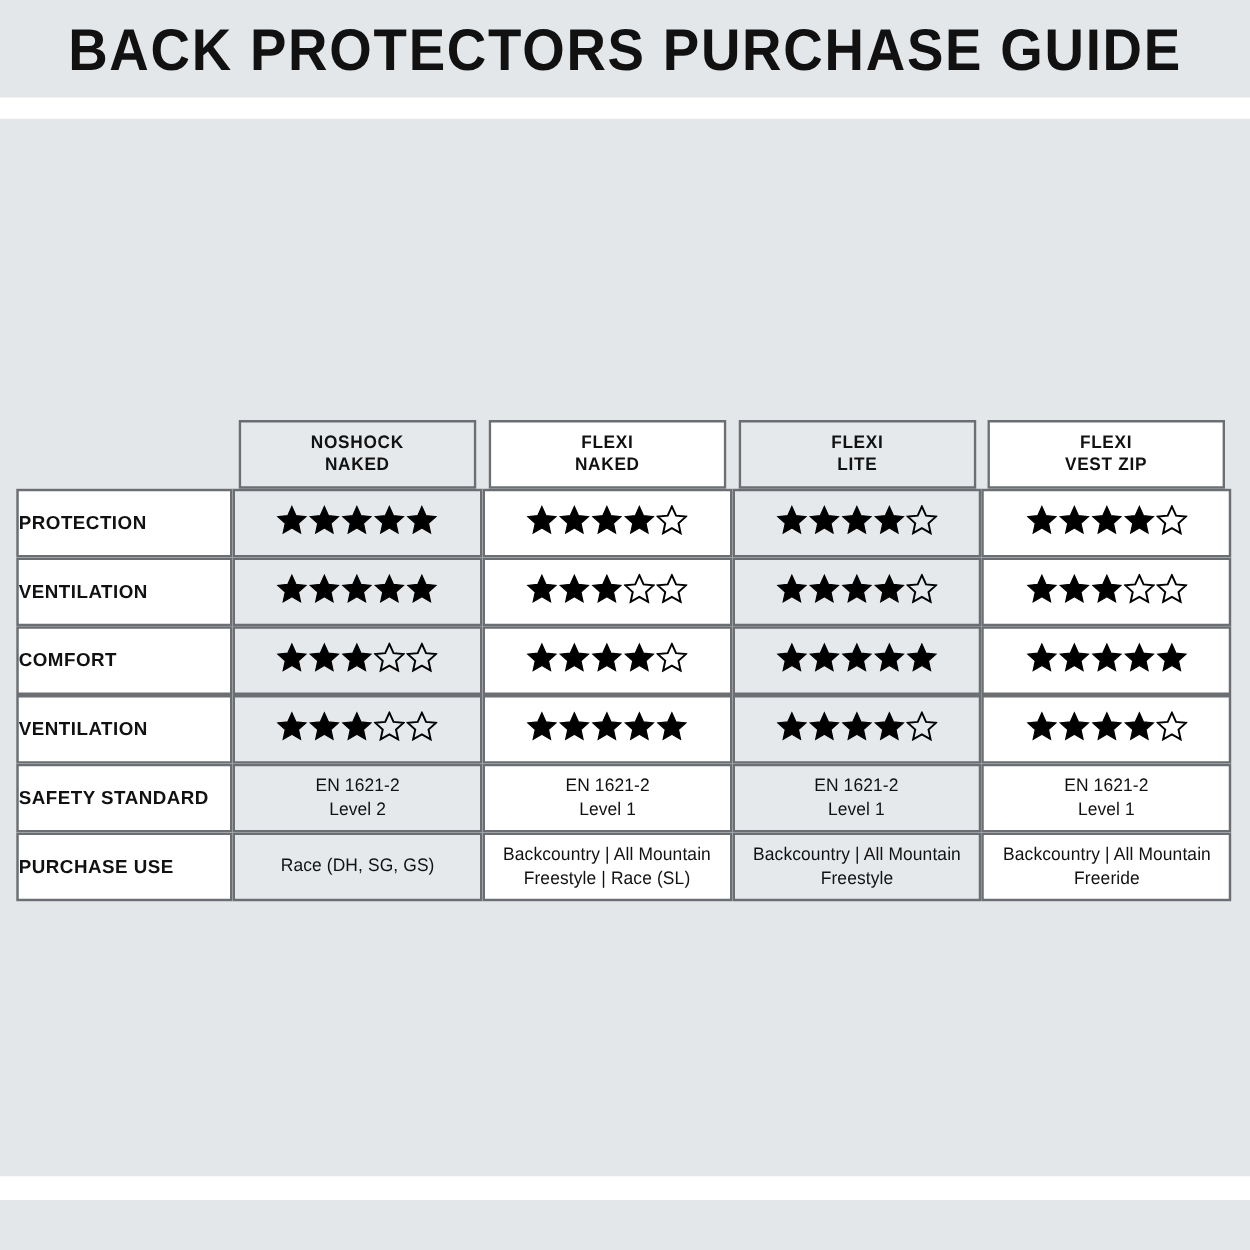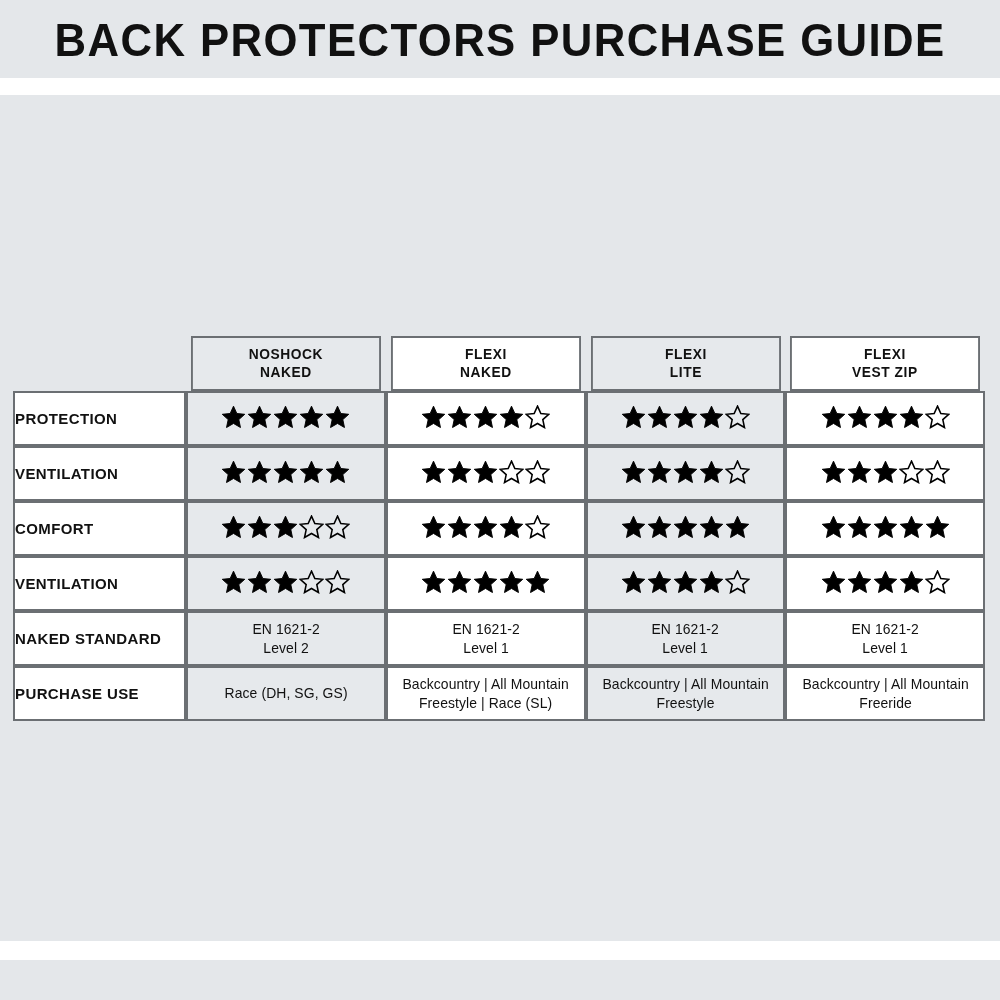--- a/index.html
+++ b/index.html
@@ -626,21 +626,21 @@
                 </svg>
               </span>
               <span style="line-height: 0;">
                 <svg width="25" height="24" viewBox="0 0 24 23">
                   <path d="M12 1.1 L15.2 8.15 L22.8 8.9 L17.1 14.0 L18.7 21.6 L12 17.7 L5.3 21.6 L6.9 14.0 L1.2 8.9 L8.8 8.15 Z" fill="none" stroke="#000000" stroke-width="1.5" stroke-linejoin="miter"></path>
                 </svg>
               </span>
             </span></td>
         </tr>
         <tr>
-          <td class="rowlabel">NAKED STANDARD</td>
+          <td class="rowlabel">SAFETY STANDARD</td>
           <td class="cell shade"><span class="celltext"><span class="ln">EN 1621-2</span><span class="ln">Level 2</span></span></td>
           <td class="cell plain"><span class="celltext"><span class="ln">EN 1621-2</span><span class="ln">Level 1</span></span></td>
           <td class="cell shade"><span class="celltext"><span class="ln">EN 1621-2</span><span class="ln">Level 1</span></span></td>
           <td class="cell plain"><span class="celltext"><span class="ln">EN 1621-2</span><span class="ln">Level 1</span></span></td>
         </tr>
         <tr>
           <td class="rowlabel">PURCHASE USE</td>
           <td class="cell shade"><span class="celltext"><span class="ln">Race (DH, SG, GS)</span></span></td>
           <td class="cell plain"><span class="celltext"><span class="ln">Backcountry | All Mountain</span><span class="ln">Freestyle | Race (SL)</span></span></td>
           <td class="cell shade"><span class="celltext"><span class="ln">Backcountry | All Mountain</span><span class="ln">Freestyle</span></span></td>

